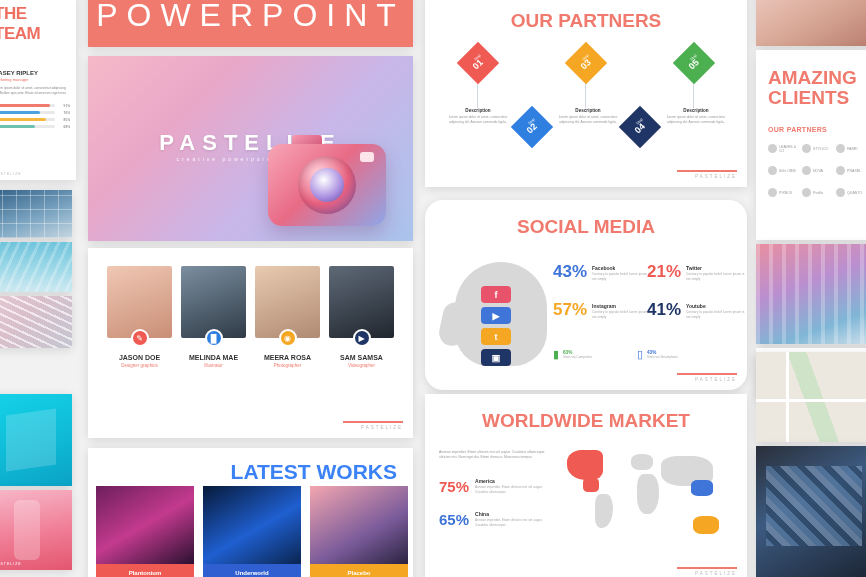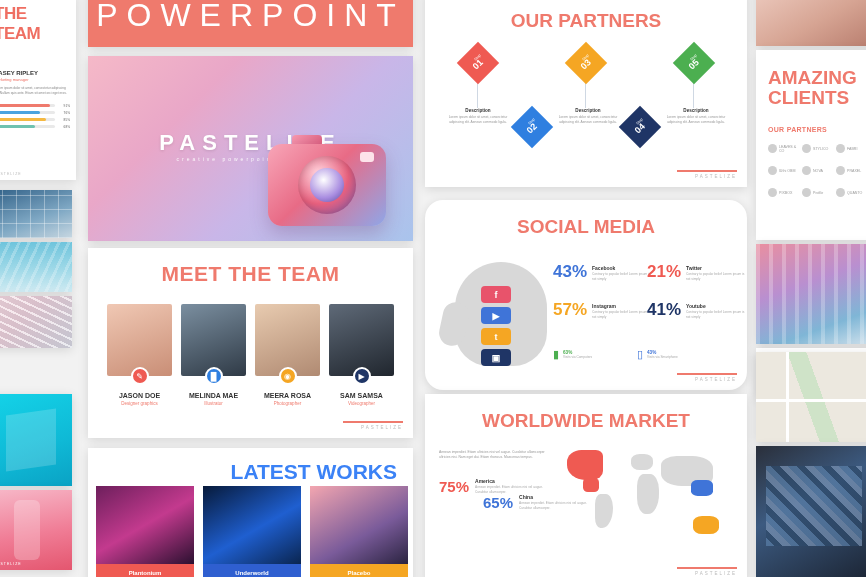--- a/index.html
+++ b/index.html
@@ -224,21 +224,20 @@
     <div class="cam">
       <div class="cam-top"></div>
       <div class="cam-body"></div>
       <div class="cam-lens"></div>
       <div class="cam-lens2"></div>
       <div class="cam-flash"></div>
     </div>
   </div>
 
   <div class="slide s-meet">
-    <div class="meet-title">MEET THE TEAM</div>
     <div class="meet-grid">
       <div class="member">
         <div class="member-photo p1">
           <div class="member-badge" style="background:#ef5a52">✎</div>
         </div>
         <div class="member-name">JASON DOE</div>
         <div class="member-role">Designer graphics</div>
       </div>
       <div class="member">
         <div class="member-photo p2">
@@ -408,21 +407,21 @@
     <div class="world-title">WORLDWIDE MARKET</div>
     <div class="world-intro">Aenean imperdiet. Etiam ultricies nisi vel augue. Curabitur ullamcorper ultricies nisi. Nam eget dui. Etiam rhoncus. Maecenas tempus.</div>
 
     <div class="wstat" style="top:84px;">
       <div class="wp" style="color:#ef5a52">75%</div>
       <div>
           <div class="wc">America</div>
           <div class="wt">Aenean imperdiet. Etiam ultricies nisi vel augue. Curabitur ullamcorper.</div>
         </div>
     </div>
-    <div class="wstat" style="top:100px;margin-left:44px;">
+    <div class="wstat" style="top:117px;">
       <div class="wp" style="color:#3f74d8">65%</div>
       <div>
           <div class="wc">China</div>
           <div class="wt">Aenean imperdiet. Etiam ultricies nisi vel augue. Curabitur ullamcorper.</div>
         </div>
     </div>
 
     <div class="map">
       <div class="cont" style="left:2px; top:4px; width:36px; height:30px; border-radius:40% 20% 30% 50%; background:#ef5a52;"></div>
       <div class="cont" style="left:18px; top:32px; width:16px; height:14px; background:#ef5a52; border-radius:30%;"></div>

